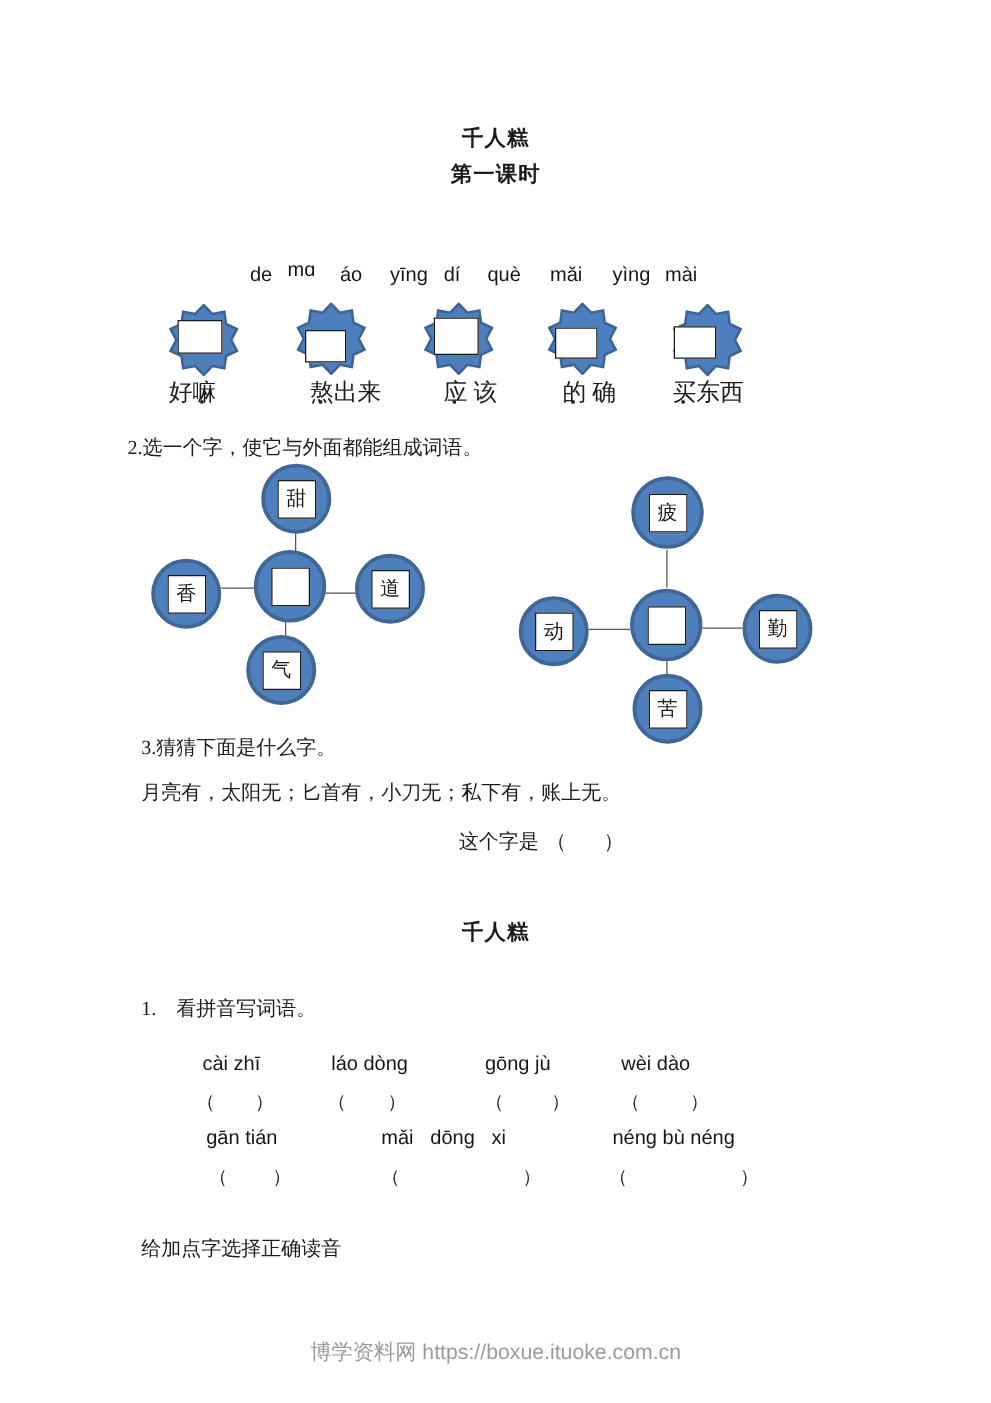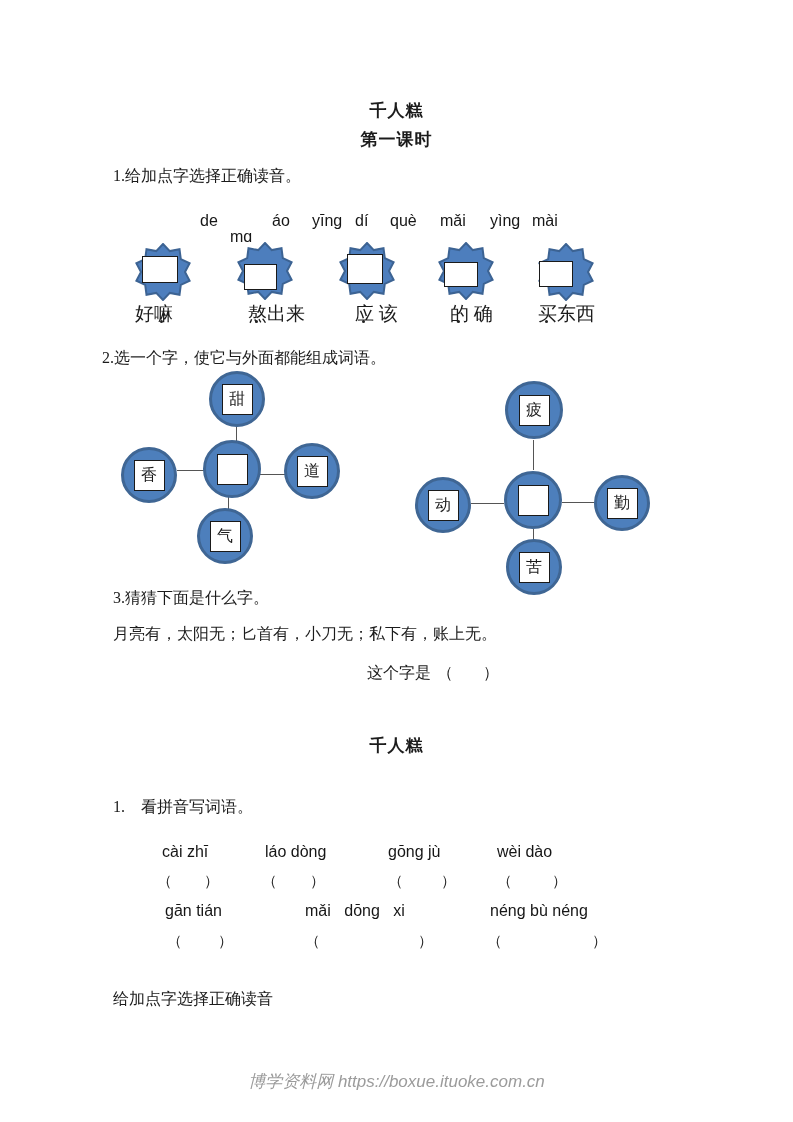--- a/index.html
+++ b/index.html
@@ -14,34 +14,33 @@
   .wlabel{position:absolute;font-size:19px;white-space:pre;}
   .edot{position:absolute;width:3px;height:3px;border-radius:50%;background:#222222;}
   .circle{position:absolute;width:56px;height:56px;box-sizing:border-box;border-radius:50%;
           background:#4d7fbc;border:3px solid #3f6694;display:flex;align-items:center;justify-content:center;}
   .circle.lg{width:58px;height:58px;}
   .cbox{width:31px;height:31px;background:#ffffff;border:1.5px solid #1a1a1a;box-sizing:border-box;
         display:flex;align-items:center;justify-content:center;font-size:16px;}
   .conn{position:absolute;background:#555555;}
   .pg{position:absolute;display:flex;justify-content:space-between;font-size:15px;color:#2a2a2a;}
   .footer{position:absolute;left:0;width:100%;text-align:center;
-          font-family:"Liberation Sans","DejaVu Sans",sans-serif;font-size:17px;color:#9b9b9b;font-style:italic;}
+          font-family:"Liberation Sans","DejaVu Sans",sans-serif;font-size:17px;color:#9b9b9b;}
 </style>
 </head>
 <body>
 
 <div class="page">
 
   <div class="ctr bold" style="top:99px">千人糕</div>
   <div class="ctr bold" style="top:128px">第一课时</div>
 
-  <div class="bl" style="left:113px;top:166px">1.给加点字选择正确读音。</div>
 
   <span class="py" style="left:200px;top:212px">de</span>
-  <span class="py" style="left:230px;top:228px">mɑ</span>
+  <span class="py" style="left:230px;top:208px">mɑ</span>
   <span class="py" style="left:272px;top:212px">áo</span>
   <span class="py" style="left:312px;top:212px">yīng</span>
   <span class="py" style="left:355px;top:212px">dí</span>
   <span class="py" style="left:390px;top:212px">què</span>
   <span class="py" style="left:440px;top:212px">mǎi</span>
   <span class="py" style="left:490px;top:212px">yìng</span>
   <span class="py" style="left:532px;top:212px">mài</span>
 
   <svg class="seal" style="left:135px;top:243px" viewBox="0 0 56 58" preserveAspectRatio="none">
       <polygon points="28,1 34.8,8.1 44.5,6.3 45.8,16.1 54.6,20.3 50,29 54.6,37.7 45.8,41.9 44.5,51.7 34.8,49.9 28,57 21.2,49.9 11.5,51.7 10.2,41.9 1.4,37.7 6,29 1.4,20.3 10.2,16.1 11.5,6.3 21.2,8.1" fill="#4d7ebd" stroke="#3c6393" stroke-width="2"></polygon>

